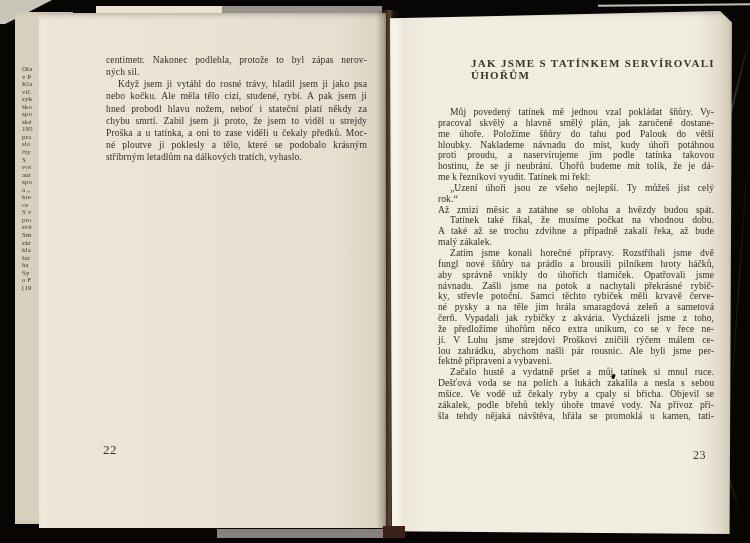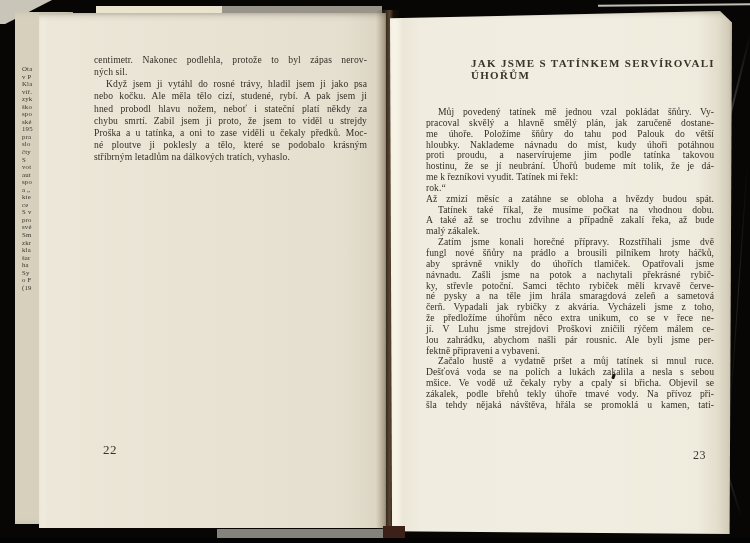--- a/index.html
+++ b/index.html
@@ -42,21 +42,21 @@
                    font-size:11px;line-height:11.6px;letter-spacing:1.3px;white-space:nowrap;}
   #right-body{position:absolute;left:36px;top:96px;width:288px;color:#342f27;
               font-size:9.6px;line-height:10.85px;letter-spacing:.05px;}
   #pageno-right{position:absolute;left:303px;top:437px;font-size:12px;color:#38332b;letter-spacing:.5px;}
   #ink-mark{position:absolute;left:222px;top:363px;width:3px;height:5px;background:#17130e;border-radius:1px;transform:rotate(20deg);}
   
   #bottom-gray{position:absolute;left:217px;top:529px;width:170px;height:10px;background:#84827b;}
   #spine-bottom{position:absolute;left:383px;top:526px;width:22px;height:17px;background:#3d2017;}
   #bottom-black{position:absolute;left:0;top:538px;width:750px;height:5px;background:#030303;}
   
-  .tl{text-align:justify;text-align-last:justify;}
+  .tl{text-align:justify;text-align-last:justify;margin-left:12px;}
   .tl.end{text-align-last:left;}
   .tl.ind{text-indent:12px;}
 </style>
 </head>
 <body>
 
 <div id="scene">
 
   <div class="streak" id="streak1"></div>
   <div class="streak" id="streak2"></div>
@@ -125,20 +125,21 @@
       <div>ÚHOŘŮM</div>
     </div>
     <div id="right-body">
         <div class="tl ind">Můj povedený tatínek mě jednou vzal pokládat šňůry. Vy-</div>
         <div class="tl">pracoval skvělý a hlavně smělý plán, jak zaručeně dostane-</div>
         <div class="tl">me úhoře. Položíme šňůry do tahu pod Palouk do větší</div>
         <div class="tl">hloubky. Naklademe návnadu do míst, kudy úhoři potáhnou</div>
         <div class="tl">proti proudu, a naservírujeme jim podle tatínka takovou</div>
         <div class="tl">hostinu, že se jí neubrání. Úhořů budeme mít tolik, že je dá-</div>
         <div class="tl end">me k řezníkovi vyudit. Tatínek mi řekl:</div>
+        <div class="tl ind">„Uzení úhoři jsou ze všeho nejlepší. Ty můžeš jíst celý</div>
         <div class="tl end">rok.“</div>
         <div class="tl">Až zmizí měsíc a zatáhne se obloha a hvězdy budou spát.</div>
         <div class="tl ind">Tatínek také říkal, že musíme počkat na vhodnou dobu.</div>
         <div class="tl">A také až se trochu zdvihne a případně zakalí řeka, až bude</div>
         <div class="tl end">malý zákalek.</div>
         <div class="tl ind">Zatím jsme konali horečné přípravy. Rozstříhali jsme dvě</div>
         <div class="tl">fungl nové šňůry na prádlo a brousili pilníkem hroty háčků,</div>
         <div class="tl">aby správně vnikly do úhořích tlamiček. Opatřovali jsme</div>
         <div class="tl">návnadu. Zašli jsme na potok a nachytali překrásné rybič-</div>
         <div class="tl">ky, střevle potoční. Samci těchto rybiček měli krvavě červe-</div>

